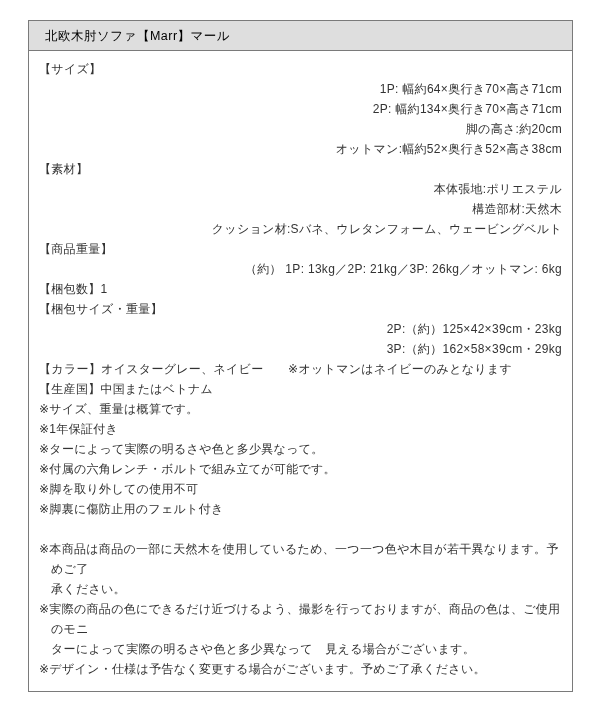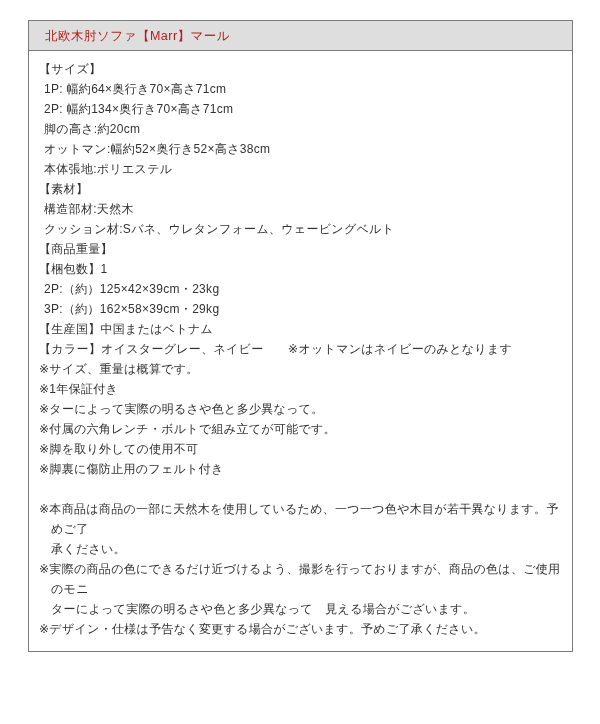--- a/index.html
+++ b/index.html
@@ -20,35 +20,36 @@
     box-sizing: border-box;
     border: 1px solid #7a7a7a;
     background: #ffffff;
   }
   .spec-header {
     background: #dedede;
     border-bottom: 1px solid #7a7a7a;
     padding: 7px 16px 6px 16px;
     font-size: 12.5px;
     line-height: 16px;
-    color: #b91c1c;
+    color: #000000;
     letter-spacing: 0.5px;
   }
   .spec-body {
     padding: 8px 10px 12px 10px;
     font-size: 12px;
     line-height: 20px;
     letter-spacing: 0.3px;
   }
   .line {
     min-height: 20px;
     white-space: pre-wrap;
   }
   .line.detail {
-    margin-left: 5px;
+    margin-left: 33px;
+    text-align: right;
   }
   .line.note {
     padding-left: 12px;
     text-indent: -12px;
   }
   .line.spacer {
     height: 20px;
   }
 </style>
 </head>
@@ -57,30 +58,32 @@
 <div class="spec-box">
   <div class="spec-header">
     <span>北欧木肘ソファ【Marr】マール</span>
   </div>
   <div class="spec-body">
     <div class="line heading">【サイズ】</div>
     <div class="line detail">1P: 幅約64×奥行き70×高さ71cm</div>
     <div class="line detail">2P: 幅約134×奥行き70×高さ71cm</div>
     <div class="line detail">脚の高さ:約20cm</div>
     <div class="line detail">オットマン:幅約52×奥行き52×高さ38cm</div>
+    <div class="line heading">【素材】</div>
     <div class="line detail">本体張地:ポリエステル</div>
-    <div class="line heading">【素材】</div>
     <div class="line detail">構造部材:天然木</div>
     <div class="line detail">クッション材:Sバネ、ウレタンフォーム、ウェービングベルト</div>
     <div class="line heading">【商品重量】</div>
+    <div class="line detail">（約） 1P: 13kg／2P: 21kg／3P: 26kg／オットマン: 6kg</div>
     <div class="line heading">【梱包数】1</div>
+    <div class="line heading">【梱包サイズ・重量】</div>
     <div class="line detail">2P:（約）125×42×39cm・23kg</div>
     <div class="line detail">3P:（約）162×58×39cm・29kg</div>
+    <div class="line heading">【カラー】オイスターグレー、ネイビー　　※オットマンはネイビーのみとなります</div>
     <div class="line heading">【生産国】中国またはベトナム</div>
-    <div class="line heading">【カラー】オイスターグレー、ネイビー　　※オットマンはネイビーのみとなります</div>
     <div class="line note">※サイズ、重量は概算です。</div>
     <div class="line note">※1年保証付き</div>
     <div class="line note">※ターによって実際の明るさや色と多少異なって。</div>
     <div class="line note">※付属の六角レンチ・ボルトで組み立てが可能です。</div>
     <div class="line note">※脚を取り外しての使用不可</div>
     <div class="line note">※脚裏に傷防止用のフェルト付き</div>
     <div class="line spacer"></div>
     <div class="line note">※本商品は商品の一部に天然木を使用しているため、一つ一つ色や木目が若干異なります。予めご了
 承ください。</div>
     <div class="line note">※実際の商品の色にできるだけ近づけるよう、撮影を行っておりますが、商品の色は、ご使用のモニ

